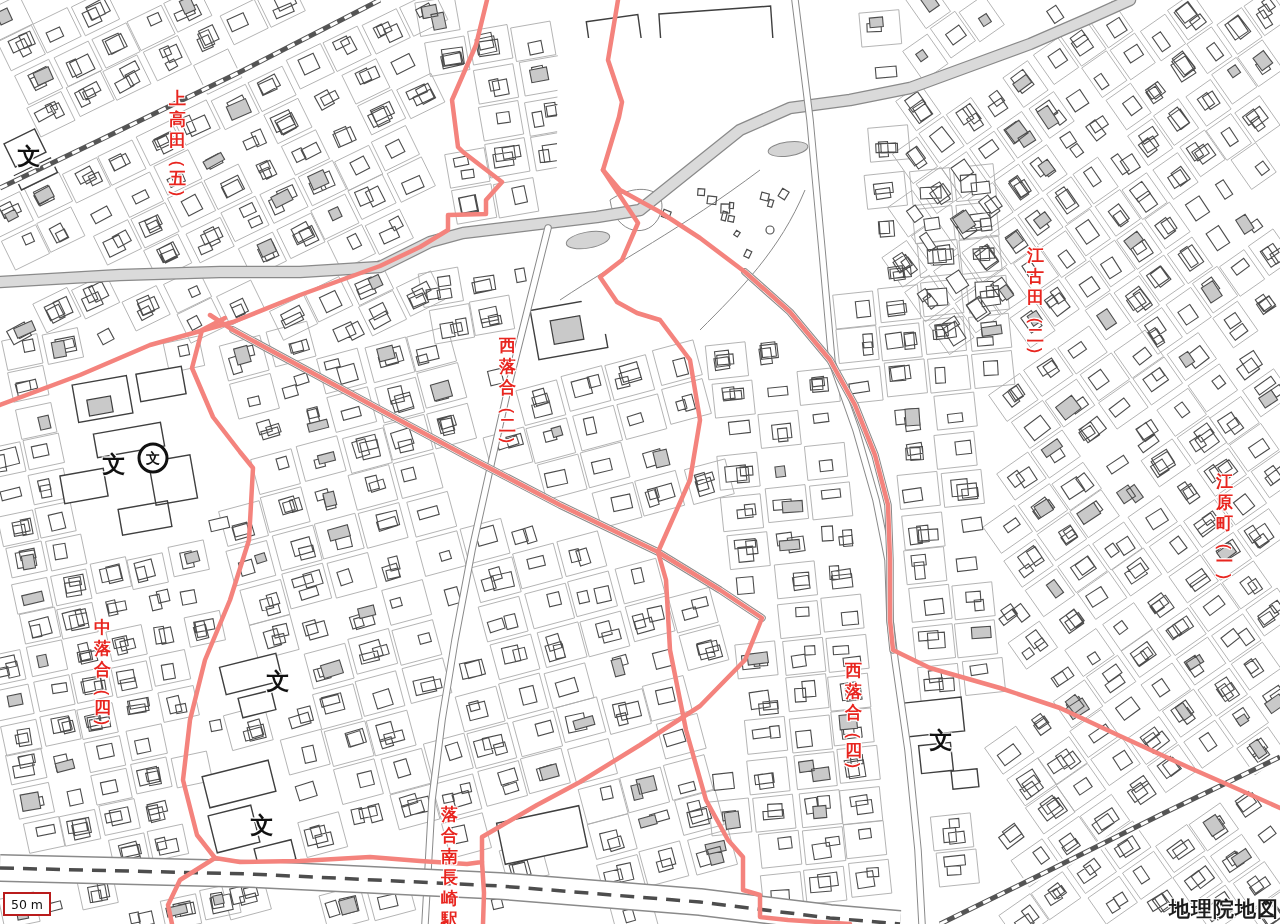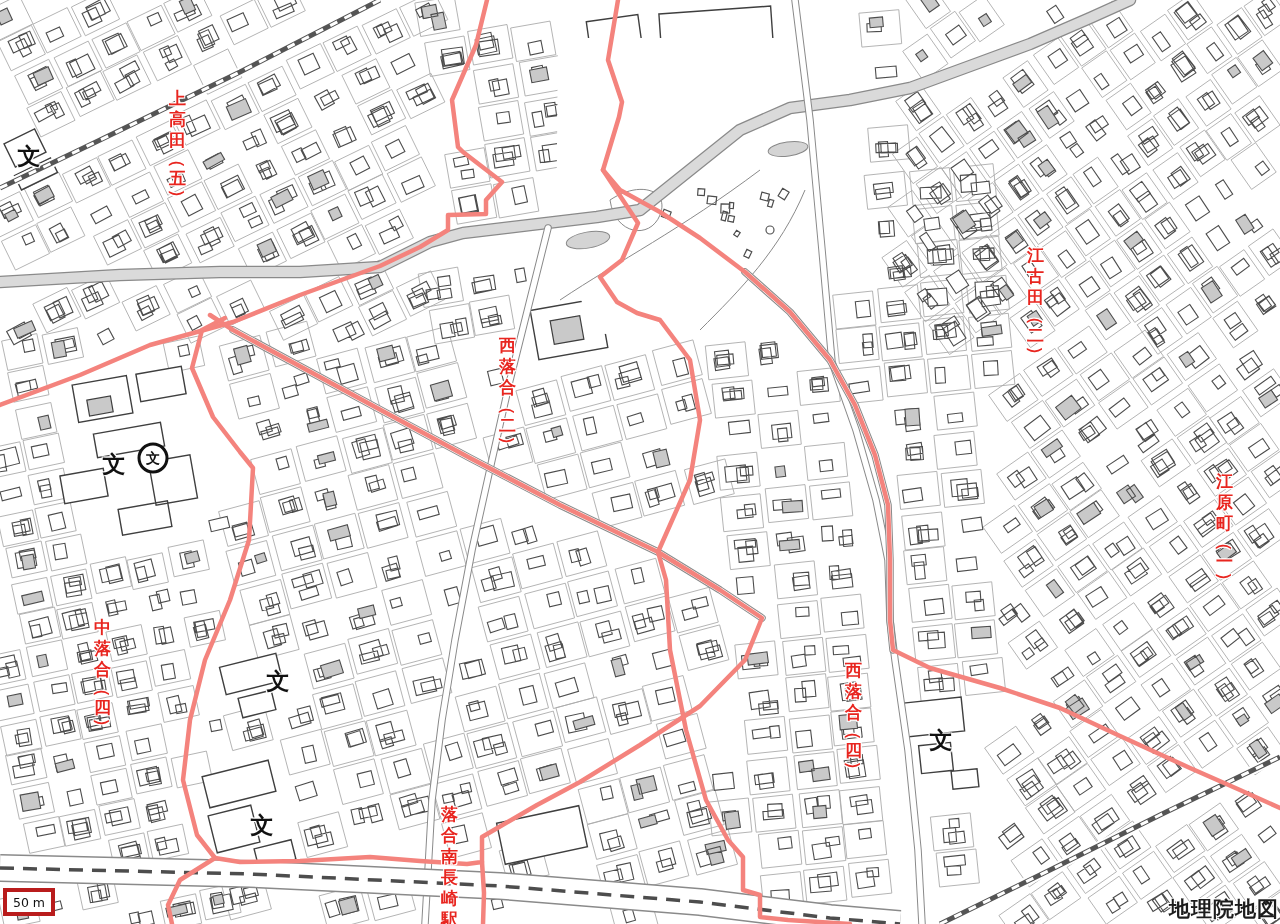--- a/index.html
+++ b/index.html
@@ -12,21 +12,21 @@
           text-shadow:-1px -1px 0 #fff,1px -1px 0 #fff,-1px 1px 0 #fff,1px 1px 0 #fff,0 0 2px #fff;}
   .vlabel span{display:block;height:21px;width:19px;text-align:center;}
   .vlabel span.rot{transform:rotate(90deg);height:17px;line-height:17px;}
   .school{position:absolute;color:#111;font-size:23px;font-weight:bold;line-height:23px;
           transform:translate(-50%,-50%);
           text-shadow:-1px -1px 0 #fff,1px -1px 0 #fff,-1px 1px 0 #fff,1px 1px 0 #fff;}
   .hischool{position:absolute;width:25px;height:25px;border:3px solid #111;border-radius:50%;
           background:#fff;transform:translate(-50%,-50%);display:flex;align-items:center;justify-content:center;
           color:#111;font-size:14px;font-weight:bold;}
   .scalebar{position:absolute;left:3px;bottom:8px;width:44px;height:20px;background:#fff;
-          border:4px solid #b91c1c;display:flex;align-items:center;justify-content:center;
+          border:2px solid #b91c1c;display:flex;align-items:center;justify-content:center;
           font-size:12.5px;color:#111;}
   .attribution{position:absolute;right:1px;bottom:1px;font-size:21px;font-weight:bold;color:#1c1c1c;
           letter-spacing:1px;
           text-shadow:-1px -1px 0 #fff,1px -1px 0 #fff,-1px 1px 0 #fff,1px 1px 0 #fff,0 0 3px #fff;}
 </style>
 </head>
 <body>
 
 <div id="stage">
   <svg id="map-svg" width="1280" height="924" viewBox="0 0 1280 924">

